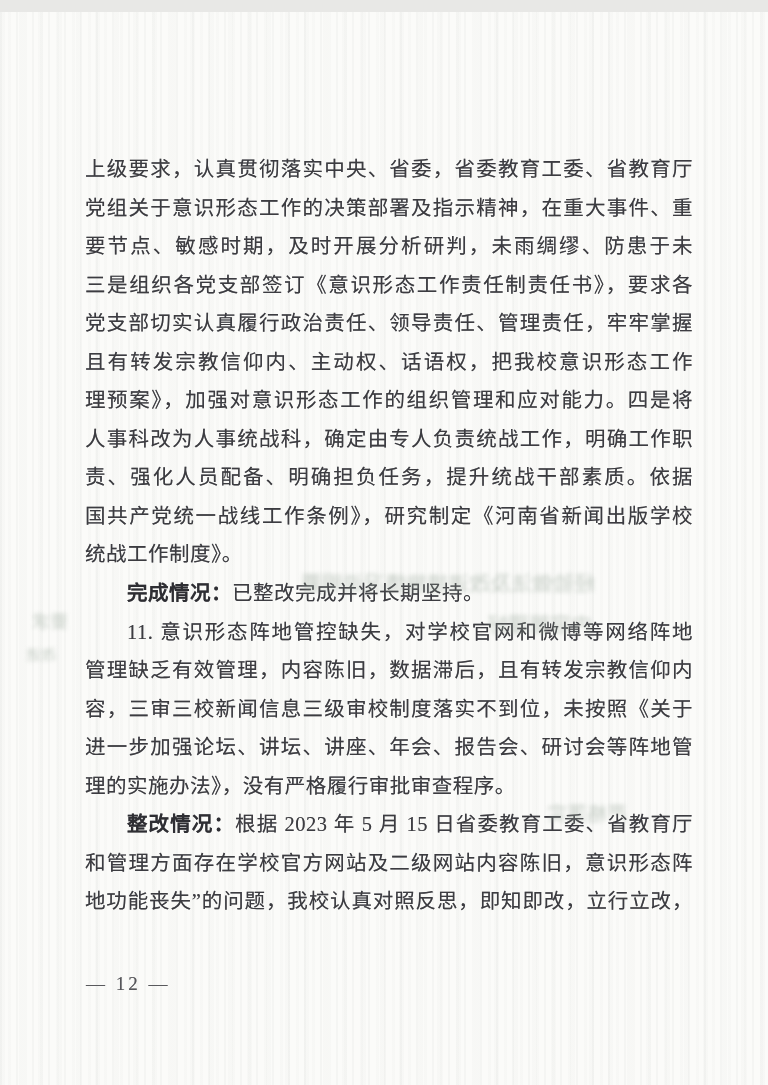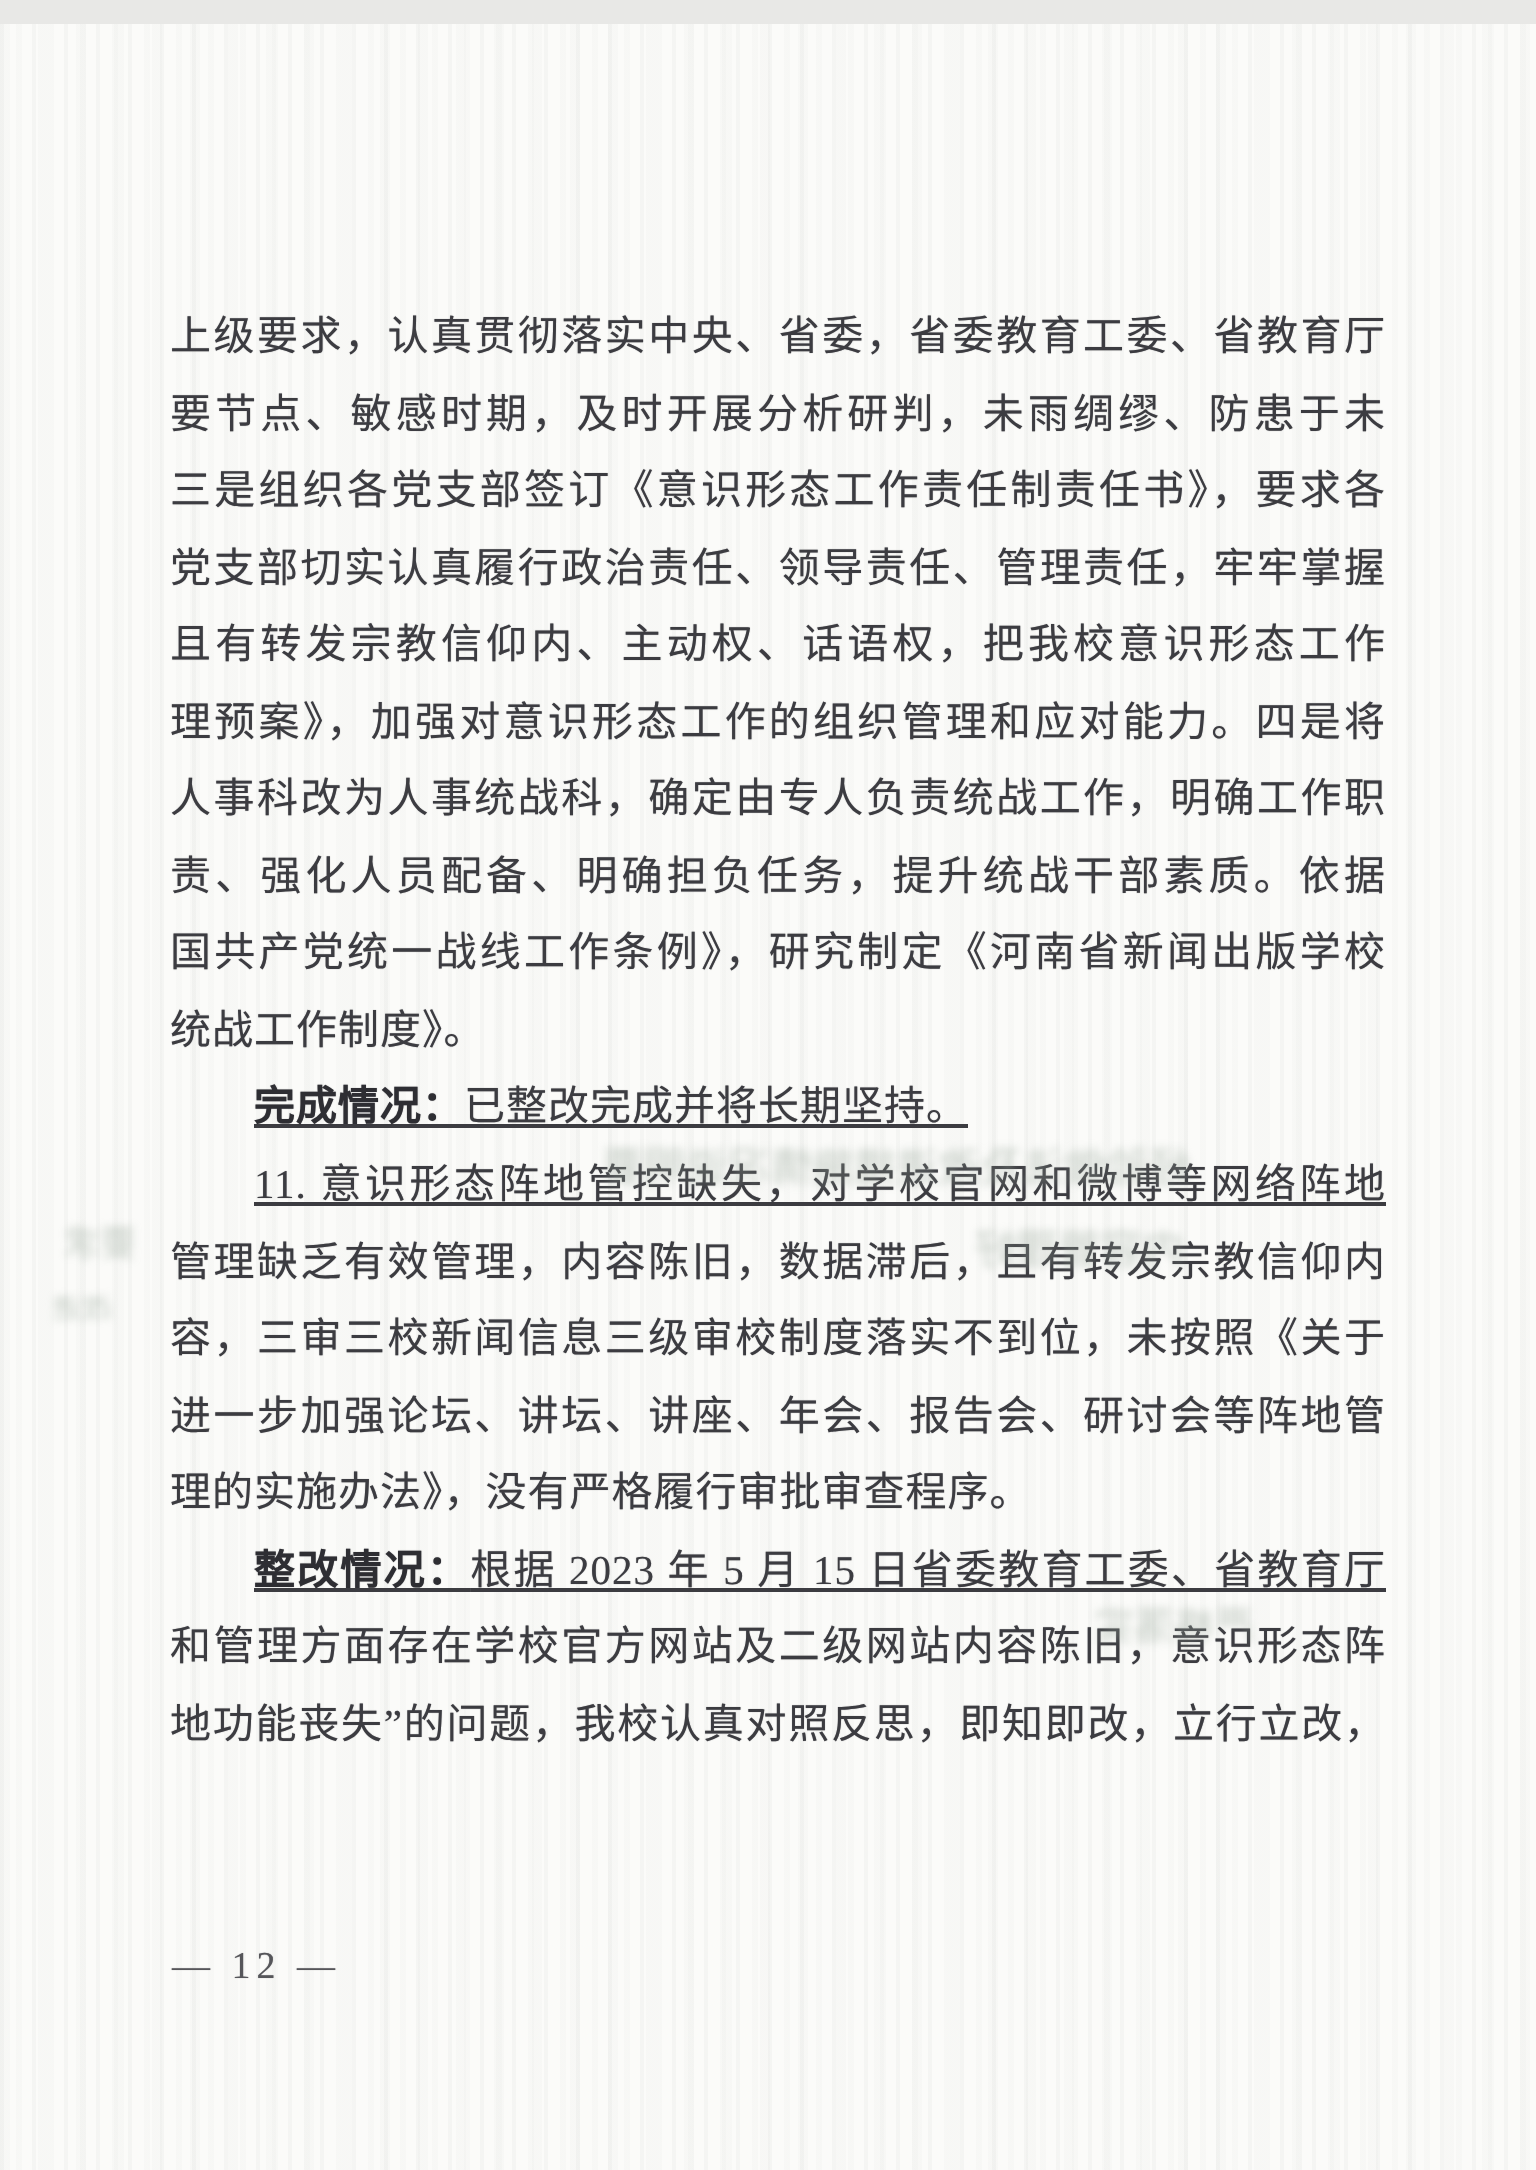--- a/index.html
+++ b/index.html
@@ -40,21 +40,20 @@
     letter-spacing: 0.5px;
     overflow: hidden;
     box-sizing: border-box;
   }
   .line.justify {
     text-align: justify;
     text-align-last: justify;
   }
   .line.indent {
     padding-left: 42px;
-    text-decoration: underline;
   }
   .line .bold {
     font-family: "Liberation Sans", "DejaVu Sans", sans-serif;
     font-weight: bold;
     color: #2e2e33;
     letter-spacing: 0.5px;
   }
   .ghost {
     position: absolute;
     font-size: 21px;
@@ -76,20 +75,21 @@
     letter-spacing: 3px;
     text-shadow: 0 0 0.5px rgba(80,80,85,0.5);
   }
 </style>
 </head>
 <body>
 
 <div class="page">
   <div class="body-text">
       <div class="line justify">上级要求，认真贯彻落实中央、省委，省委教育工委、省教育厅</div>
+      <div class="line justify">党组关于意识形态工作的决策部署及指示精神，在重大事件、重</div>
       <div class="line justify">要节点、敏感时期，及时开展分析研判，未雨绸缪、防患于未然。</div>
       <div class="line justify">三是组织各党支部签订《意识形态工作责任制责任书》，要求各</div>
       <div class="line justify">党支部切实认真履行政治责任、领导责任、管理责任，牢牢掌握</div>
       <div class="line justify">且有转发宗教信仰内、主动权、话语权，把我校意识形态工作</div>
       <div class="line justify">理预案》，加强对意识形态工作的组织管理和应对能力。四是将</div>
       <div class="line justify">人事科改为人事统战科，确定由专人负责统战工作，明确工作职</div>
       <div class="line justify">责、强化人员配备、明确担负任务，提升统战干部素质。依据《中</div>
       <div class="line justify">国共产党统一战线工作条例》，研究制定《河南省新闻出版学校</div>
       <div class="line">统战工作制度》。</div>
       <div class="line indent"><span class="bold">完成情况：</span>已整改完成并将长期坚持。</div>

